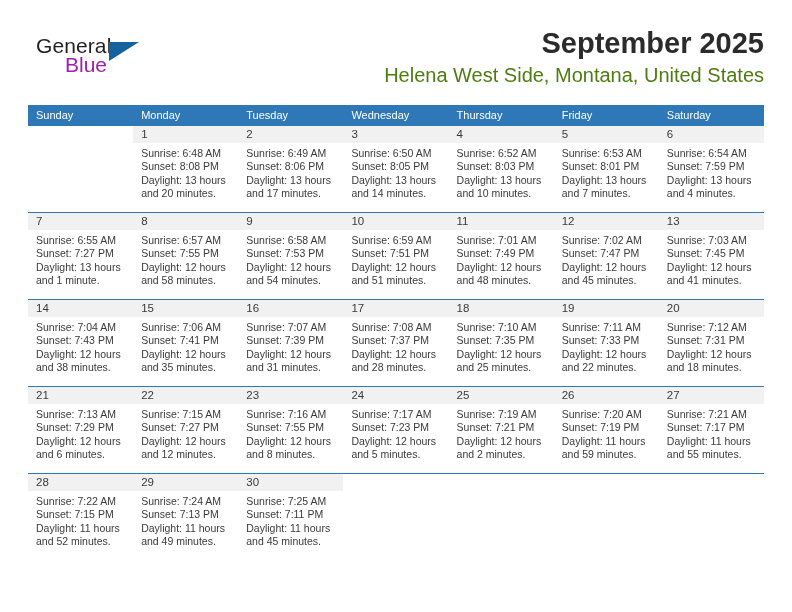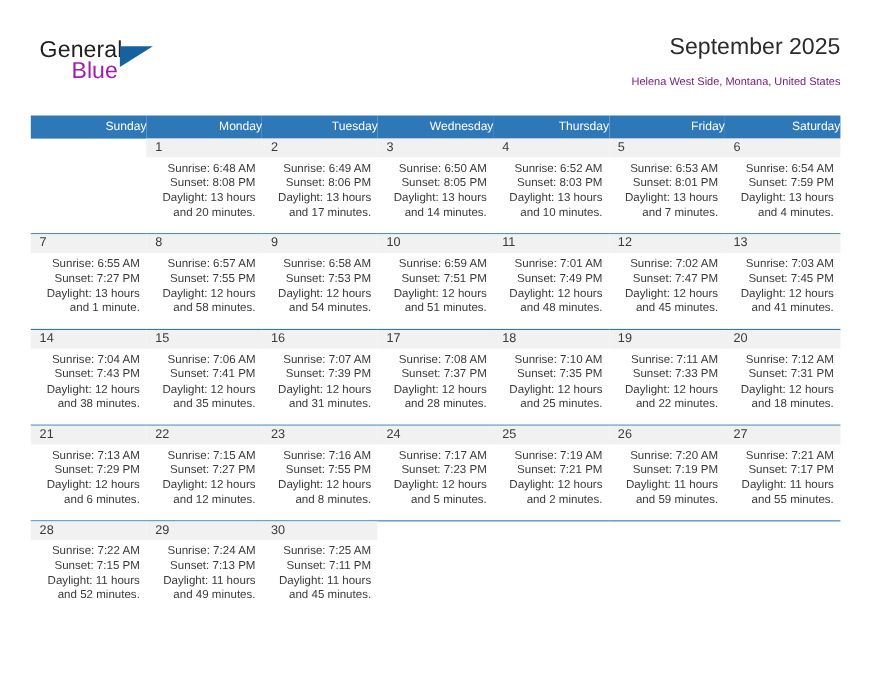--- a/index.html
+++ b/index.html
@@ -63,30 +63,30 @@
     border-bottom: 19px solid transparent;
   }
 
   .title-block {
     position: absolute;
     right: 0;
     top: 0;
     text-align: right;
   }
   .cal-title {
-    font-size: 21px;
-    font-weight: normal;
+    font-size: 29px;
+    font-weight: bold;
     color: #2b2b2b;
     line-height: 34px;
     white-space: nowrap;
   }
   .cal-subtitle {
     margin-top: 6px;
-    font-size: 10px;
-    color: #701a75;
+    font-size: 20px;
+    color: #4d7c0f;
     line-height: 18px;
     white-space: nowrap;
   }
 
   
   .calendar {
     position: absolute;
     left: 28px;
     top: 105px;
     width: 736px;
@@ -94,21 +94,21 @@
   .cal-table {
     width: 736px;
     border-collapse: collapse;
     table-layout: fixed;
   }
   .cal-table th {
     background: #2e78b8;
     color: #ffffff;
     font-size: 11px;
     font-weight: normal;
-    text-align: right;
+    text-align: left;
     padding: 4px 0 4px 8px;
     height: 13px;
     line-height: 13px;
   }
   .cal-table td {
     vertical-align: top;
     padding: 0;
     width: 105.14px;
   }
 
@@ -133,21 +133,20 @@
     color: #3a3a3a;
   }
   .daycell.empty .daynum-band {
     background: transparent;
   }
   .daylines {
     padding: 4px 6px 0 8px;
     font-size: 10.5px;
     line-height: 13.4px;
     color: #3a3a3a;
-    text-align: right;
   }
   .daylines div {
     white-space: nowrap;
   }
 </style>
 </head>
 <body>
 
 <div class="page">
 

